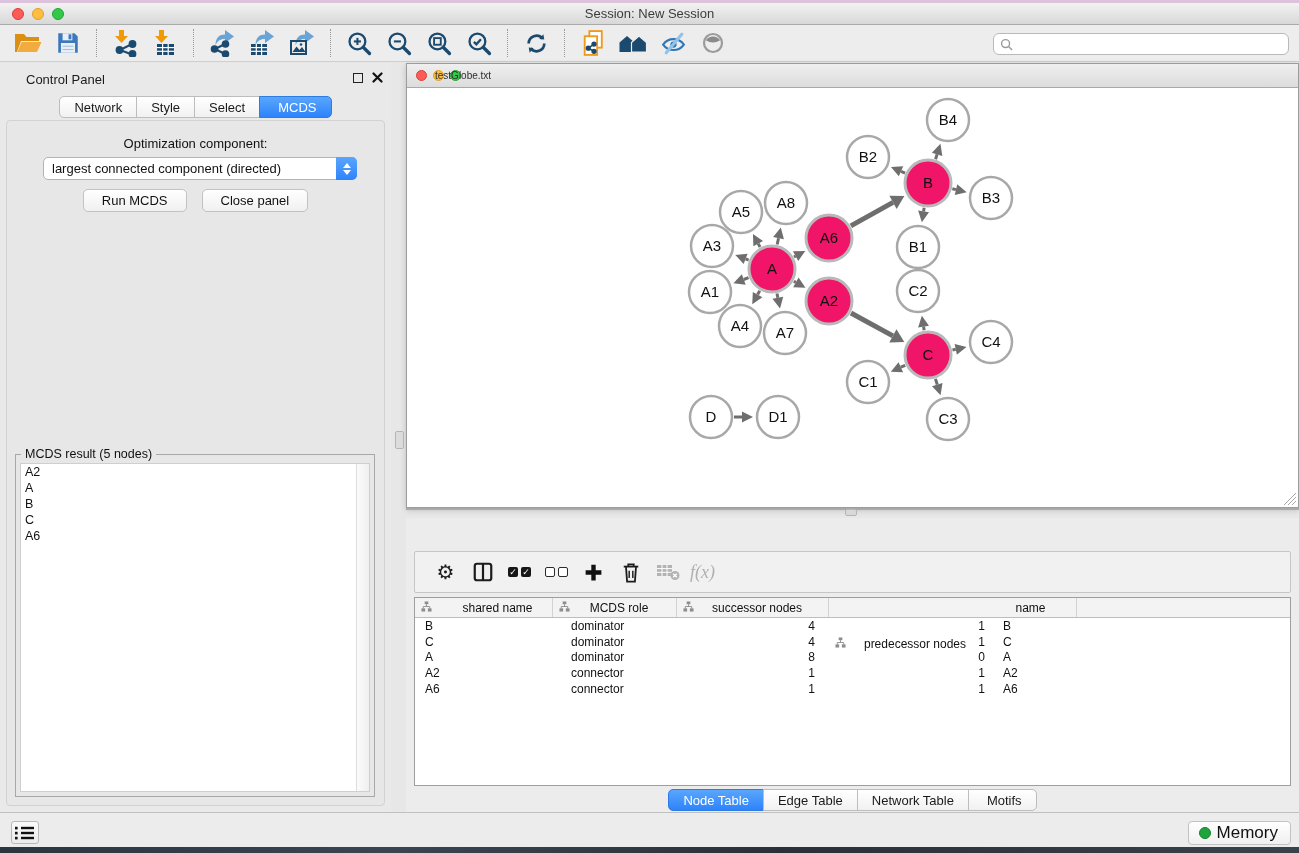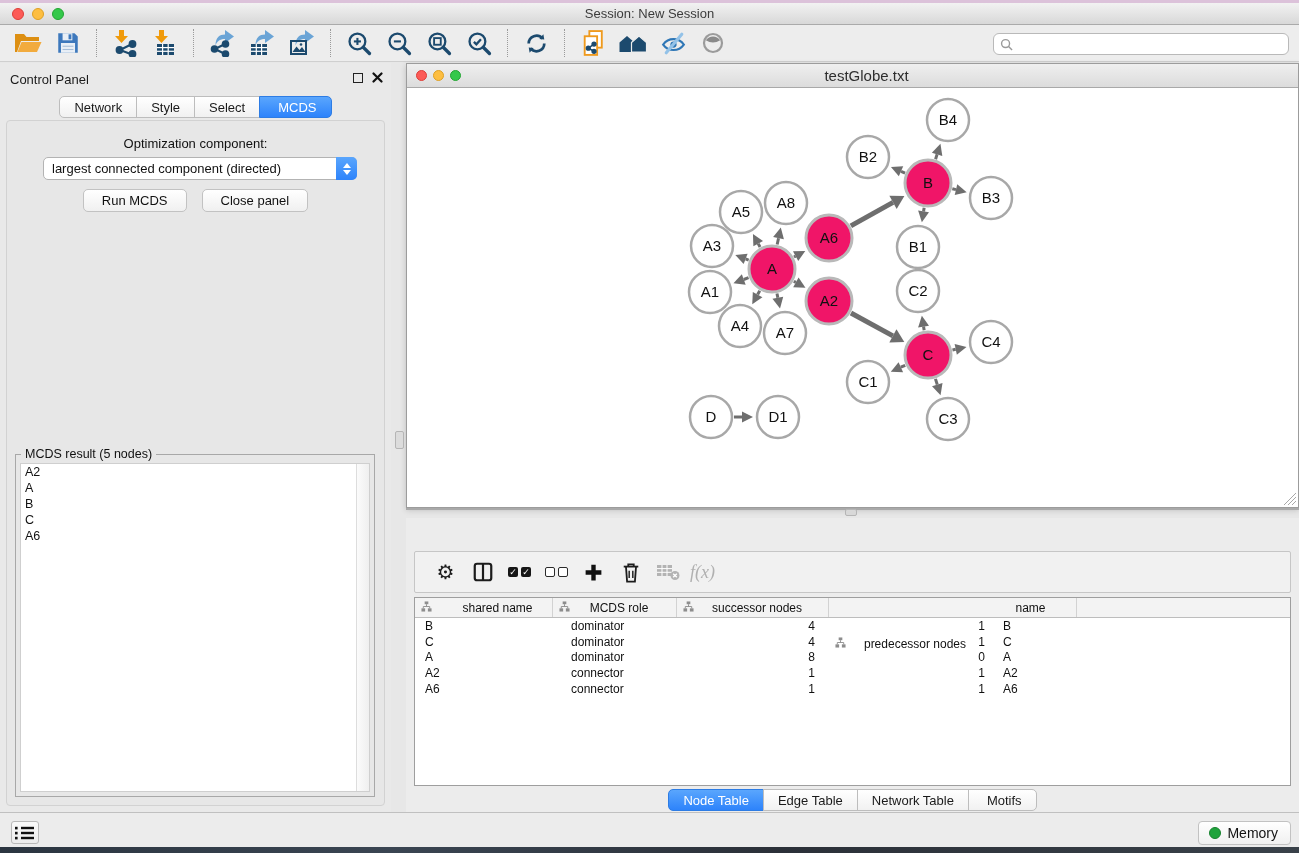--- a/index.html
+++ b/index.html
@@ -22,21 +22,21 @@
   .toolbar { position:absolute; left:0; top:25px; width:1299px; height:37px; background:#ededed;
     border-bottom:1px solid #cfcfcf; display:flex; align-items:center; padding-left:8px; }
   .tb-btn { width:40px; height:32px; display:flex; align-items:center; justify-content:center; }
   .tb-sep { width:1px; height:28px; border-left:1px dotted #9a9a9a; margin:0 8px; }
   .search-wrap { position:absolute; right:10px; top:8px; width:296px; height:22px; background:#fff;
     border:1px solid #b9b9b9; border-radius:6px; display:flex; align-items:center; padding:0 6px; }
   .search-wrap input { border:none; outline:none; flex:1; font-size:12px; background:transparent; margin-left:4px; }
 
   
   .control-panel { position:absolute; left:0; top:63px; width:391px; height:749px; background:#e9e9e9; }
-  .panel-header { position:relative; height:30px; }
+  .panel-header { position:relative; height:30px;margin-left:16px; }
   .panel-header .ph-title { position:absolute; left:10px; top:9px; font-size:13px; color:#1b1b1b; }
   .ph-icons { position:absolute; right:8px; top:9px; display:flex; gap:9px; align-items:center; }
   .float-icon { width:10px; height:10px; border:1.6px solid #222; background:transparent; }
   .tabs-row { position:absolute; left:0; right:0; top:33px; display:flex; justify-content:center; }
   .seg-tab { height:22px; line-height:21px; padding:0 14px; font-size:13px; background:linear-gradient(#fff,#f1f1f1);
     border:1px solid #bdbdbd; margin-left:-1px; color:#1a1a1a; }
   .seg-tab:first-child { border-radius:5px 0 0 5px; margin-left:0; }
   .seg-tab:last-child { border-radius:0 5px 5px 0;padding-left:18px; }
   .seg-tab.active { background:linear-gradient(#5aa6fd,#2d83fb); border-color:#2d7ce4; color:#fff; }
   .cp-content { position:absolute; left:6px; right:6px; top:57px; bottom:6px; background:#e7e7e7;
@@ -55,21 +55,21 @@
   .result-box { position:absolute; left:8px; right:9px; top:333px; bottom:8px; border:1px solid #a8a8a8; }
   .result-legend { position:absolute; left:5px; top:-8px; background:#e7e7e7; padding:0 4px; font-size:12.5px; color:#111; }
   .result-list { position:absolute; left:4px; right:4px; top:8px; bottom:4px; background:#fff; border:1px solid #cfcfcf; overflow:hidden; }
   .result-scroll { position:absolute; right:0; top:0; bottom:0; width:13px; border-left:1px solid #ddd; background:linear-gradient(90deg,#fbfbfb,#efefef); }
   .result-item { font-size:12.5px; line-height:16px; padding-left:4px; color:#111; }
 
   
   .net-window { position:absolute; left:406px; top:63px; width:893px; height:445px; background:#fff;
     border:1px solid #9c9c9c; box-shadow:0 2px 6px rgba(0,0,0,.18); }
   .net-titlebar { position:relative; height:24px; background:linear-gradient(#efefef,#dcdcdc); border-bottom:1px solid #a9a9a9; }
-  .net-titlebar .title { position:absolute; left:0; right:0; top:0; line-height:24px; text-align:center; font-size:15px; color:#2e2e2e;margin-left:28px; }
+  .net-titlebar .title { position:absolute; left:0; right:0; top:0; line-height:24px; text-align:left; font-size:10px; color:#2e2e2e;margin-left:28px; }
   .net-lights { position:absolute; left:9px; top:6px; display:flex; gap:6px; }
   .net-lights .light { width:11px; height:11px; }
   .net-canvas { position:absolute; left:0; top:24px; width:891px; height:419px; background:#fff; }
   .resize-grip { position:absolute; right:1px; bottom:1px; }
 
   
   .v-grip { position:absolute; left:395px; top:431px; width:9px; height:18px; background:#dcdcdc; border:1px solid #b5b5b5; border-radius:2px; }
   .h-divider { position:absolute; left:406px; top:508px; width:893px; height:2px; background:#a9a9a9; }
   .h-grip { position:absolute; left:845px; top:509px; width:12px; height:7px; background:#d8d8d8; border:1px solid #b5b5b5; border-radius:2px; }
 
@@ -92,21 +92,21 @@
   .nt-row { display:flex; height:15.7px; align-items:center; }
   .nt-td { font-size:12px; color:#111; white-space:nowrap; overflow:hidden; }
 
   .tp-tabs { position:absolute; left:0; right:0; top:271px; display:flex; justify-content:center; }
 
   
   .statusbar { position:absolute; left:0; top:812px; width:1299px; height:35px; background:#ececec; border-top:1px solid #c0c0c0; }
   .status-left-btn { position:absolute; left:11px; top:8px; width:28px; height:23px; background:linear-gradient(#fafafa,#ececec);
     border:1px solid #b9b9b9; border-radius:3px; display:flex; align-items:center; justify-content:center; }
   .memory-btn { position:absolute; right:8px; top:8px; height:24px; padding:0 12px 0 10px; background:linear-gradient(#fff,#f0f0f0);
-    border:1px solid #c2c2c2; border-radius:4px; display:flex; align-items:center; gap:6px; font-size:14px; color:#111; }
+    border:1px solid #c2c2c2; border-radius:4px; display:flex; align-items:center; gap:6px; font-size:17px; color:#111; }
   .memory-dot { width:12px; height:12px; border-radius:50%; background:#1fa33c; border:1px solid #17822e; }
   .desktop-bottom { position:absolute; left:0; top:847px; width:1299px; height:6px; background:linear-gradient(90deg,#2b3540,#3a4552 30%,#2b3038 60%,#394149); }
 
   .x-icon { display:block; }
 </style>
 </head>
 <body>
 
 <div id="app">
 

